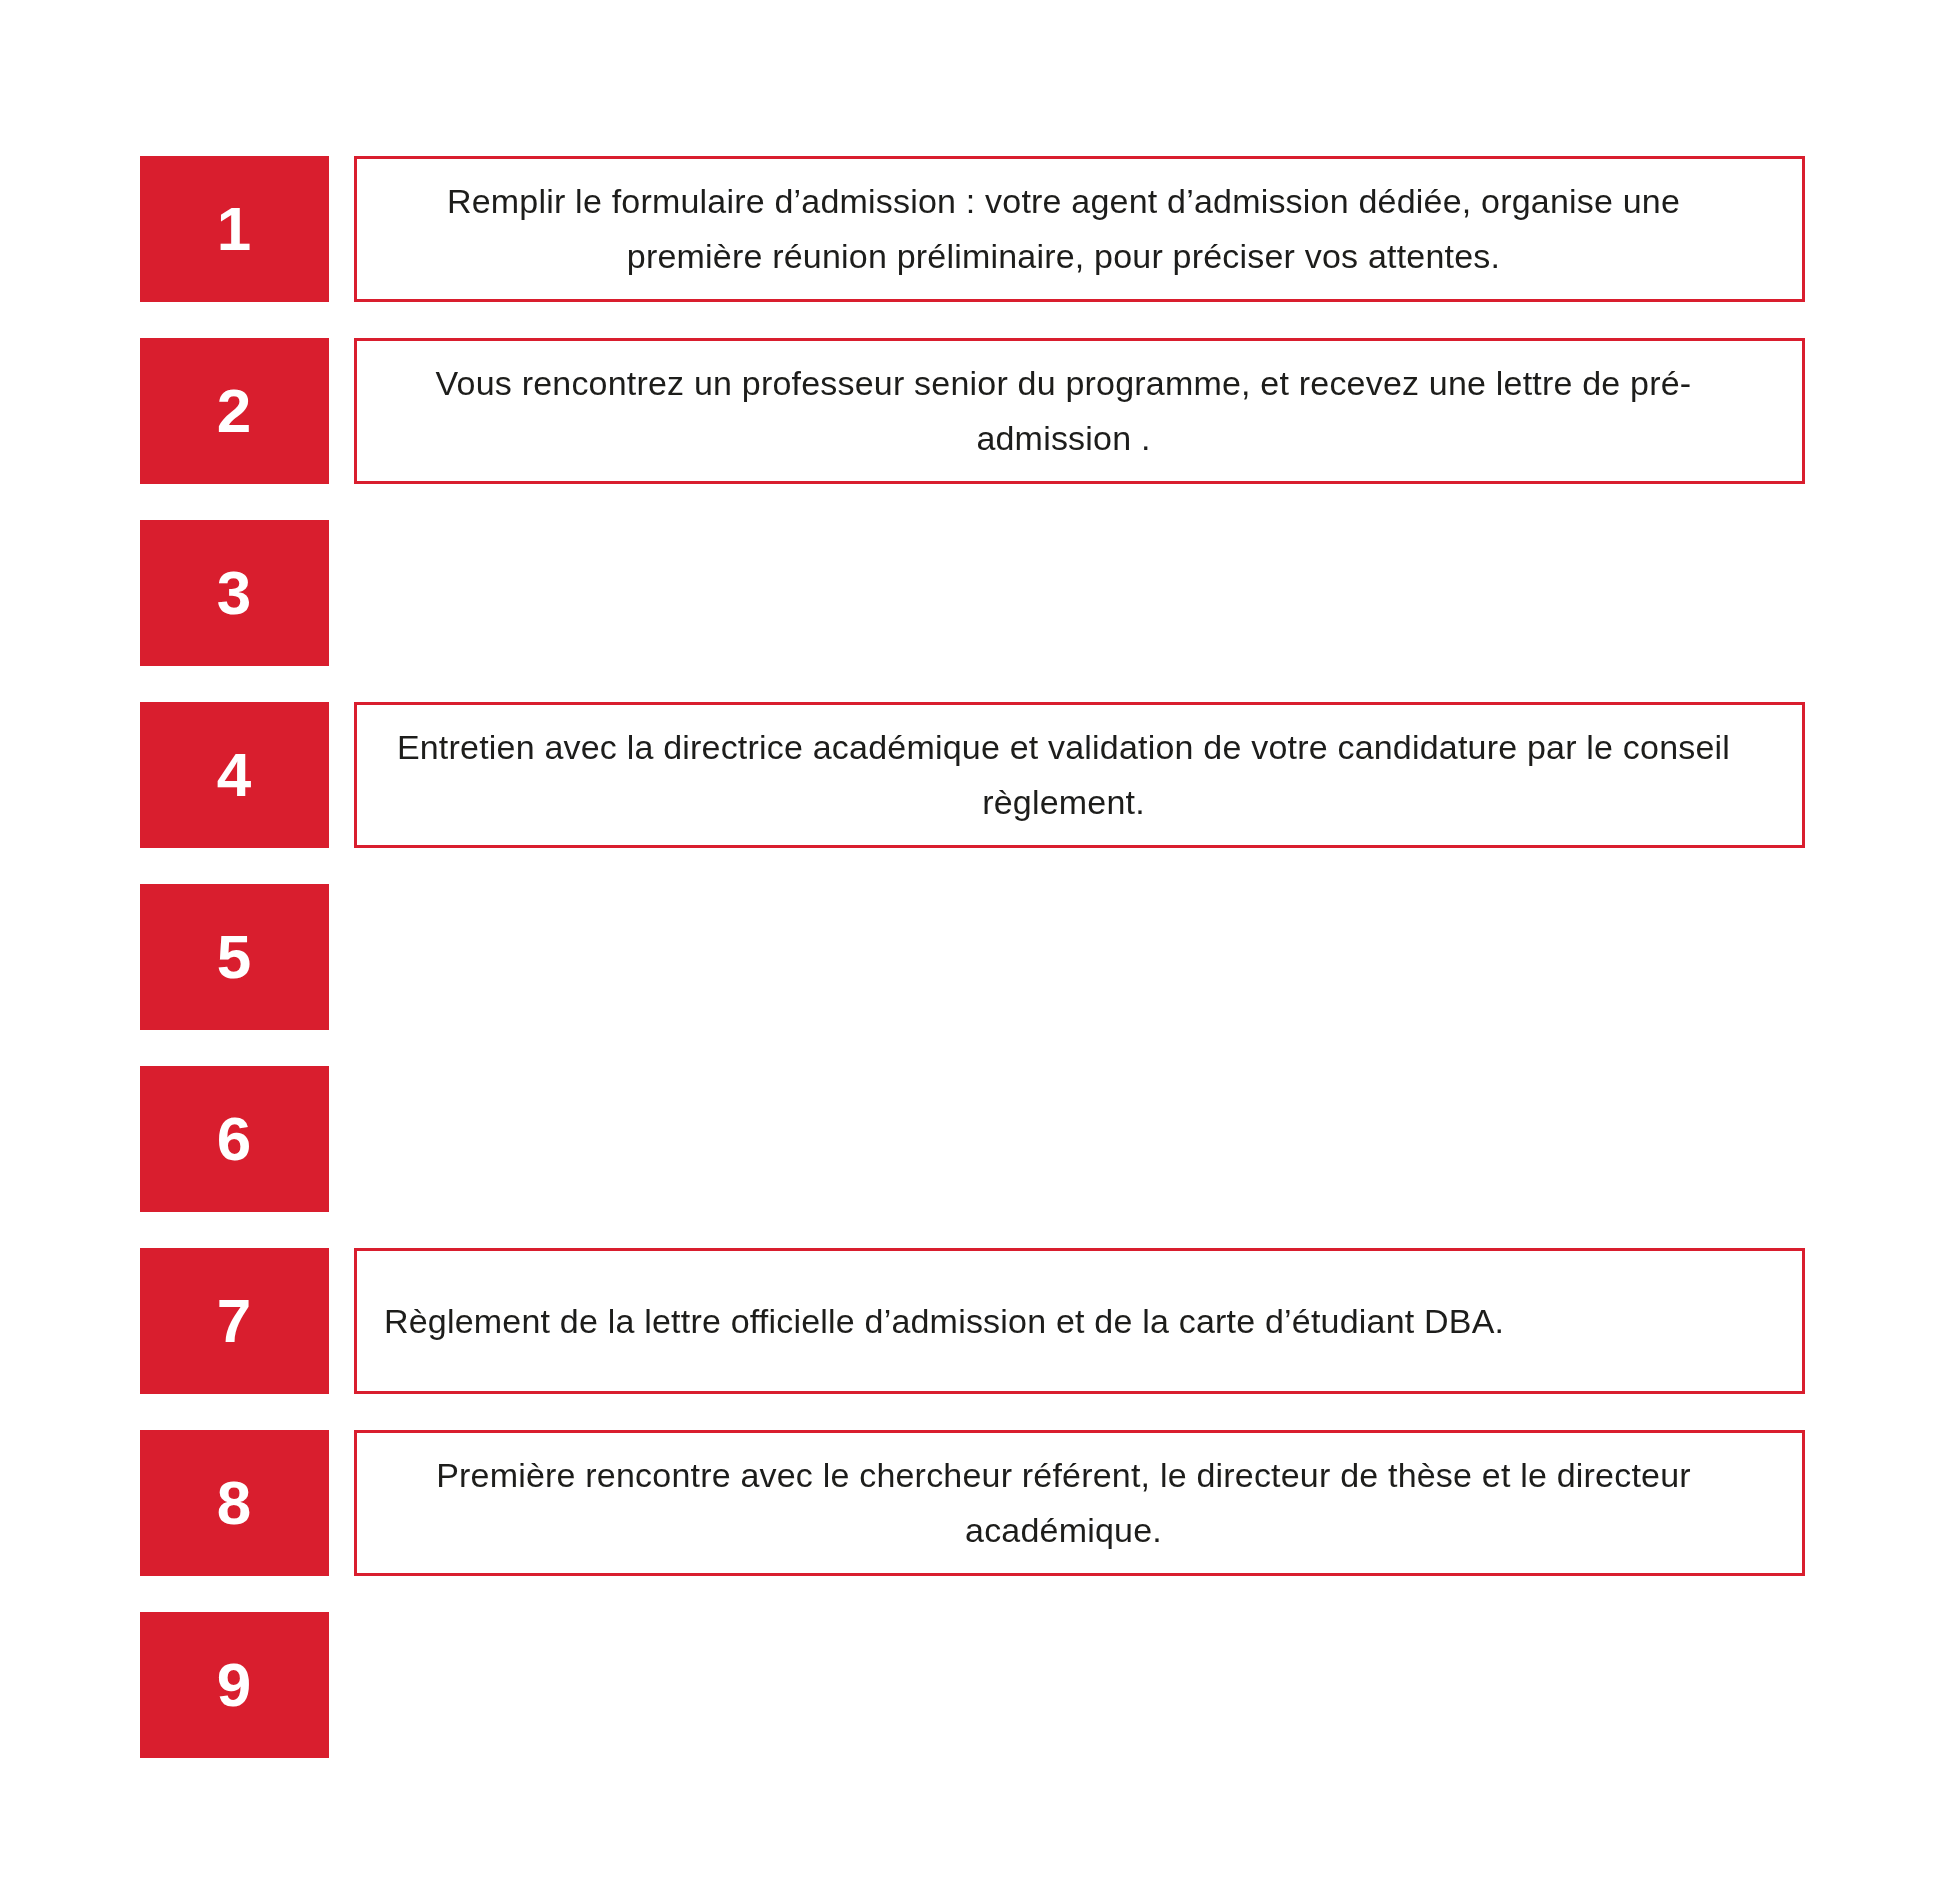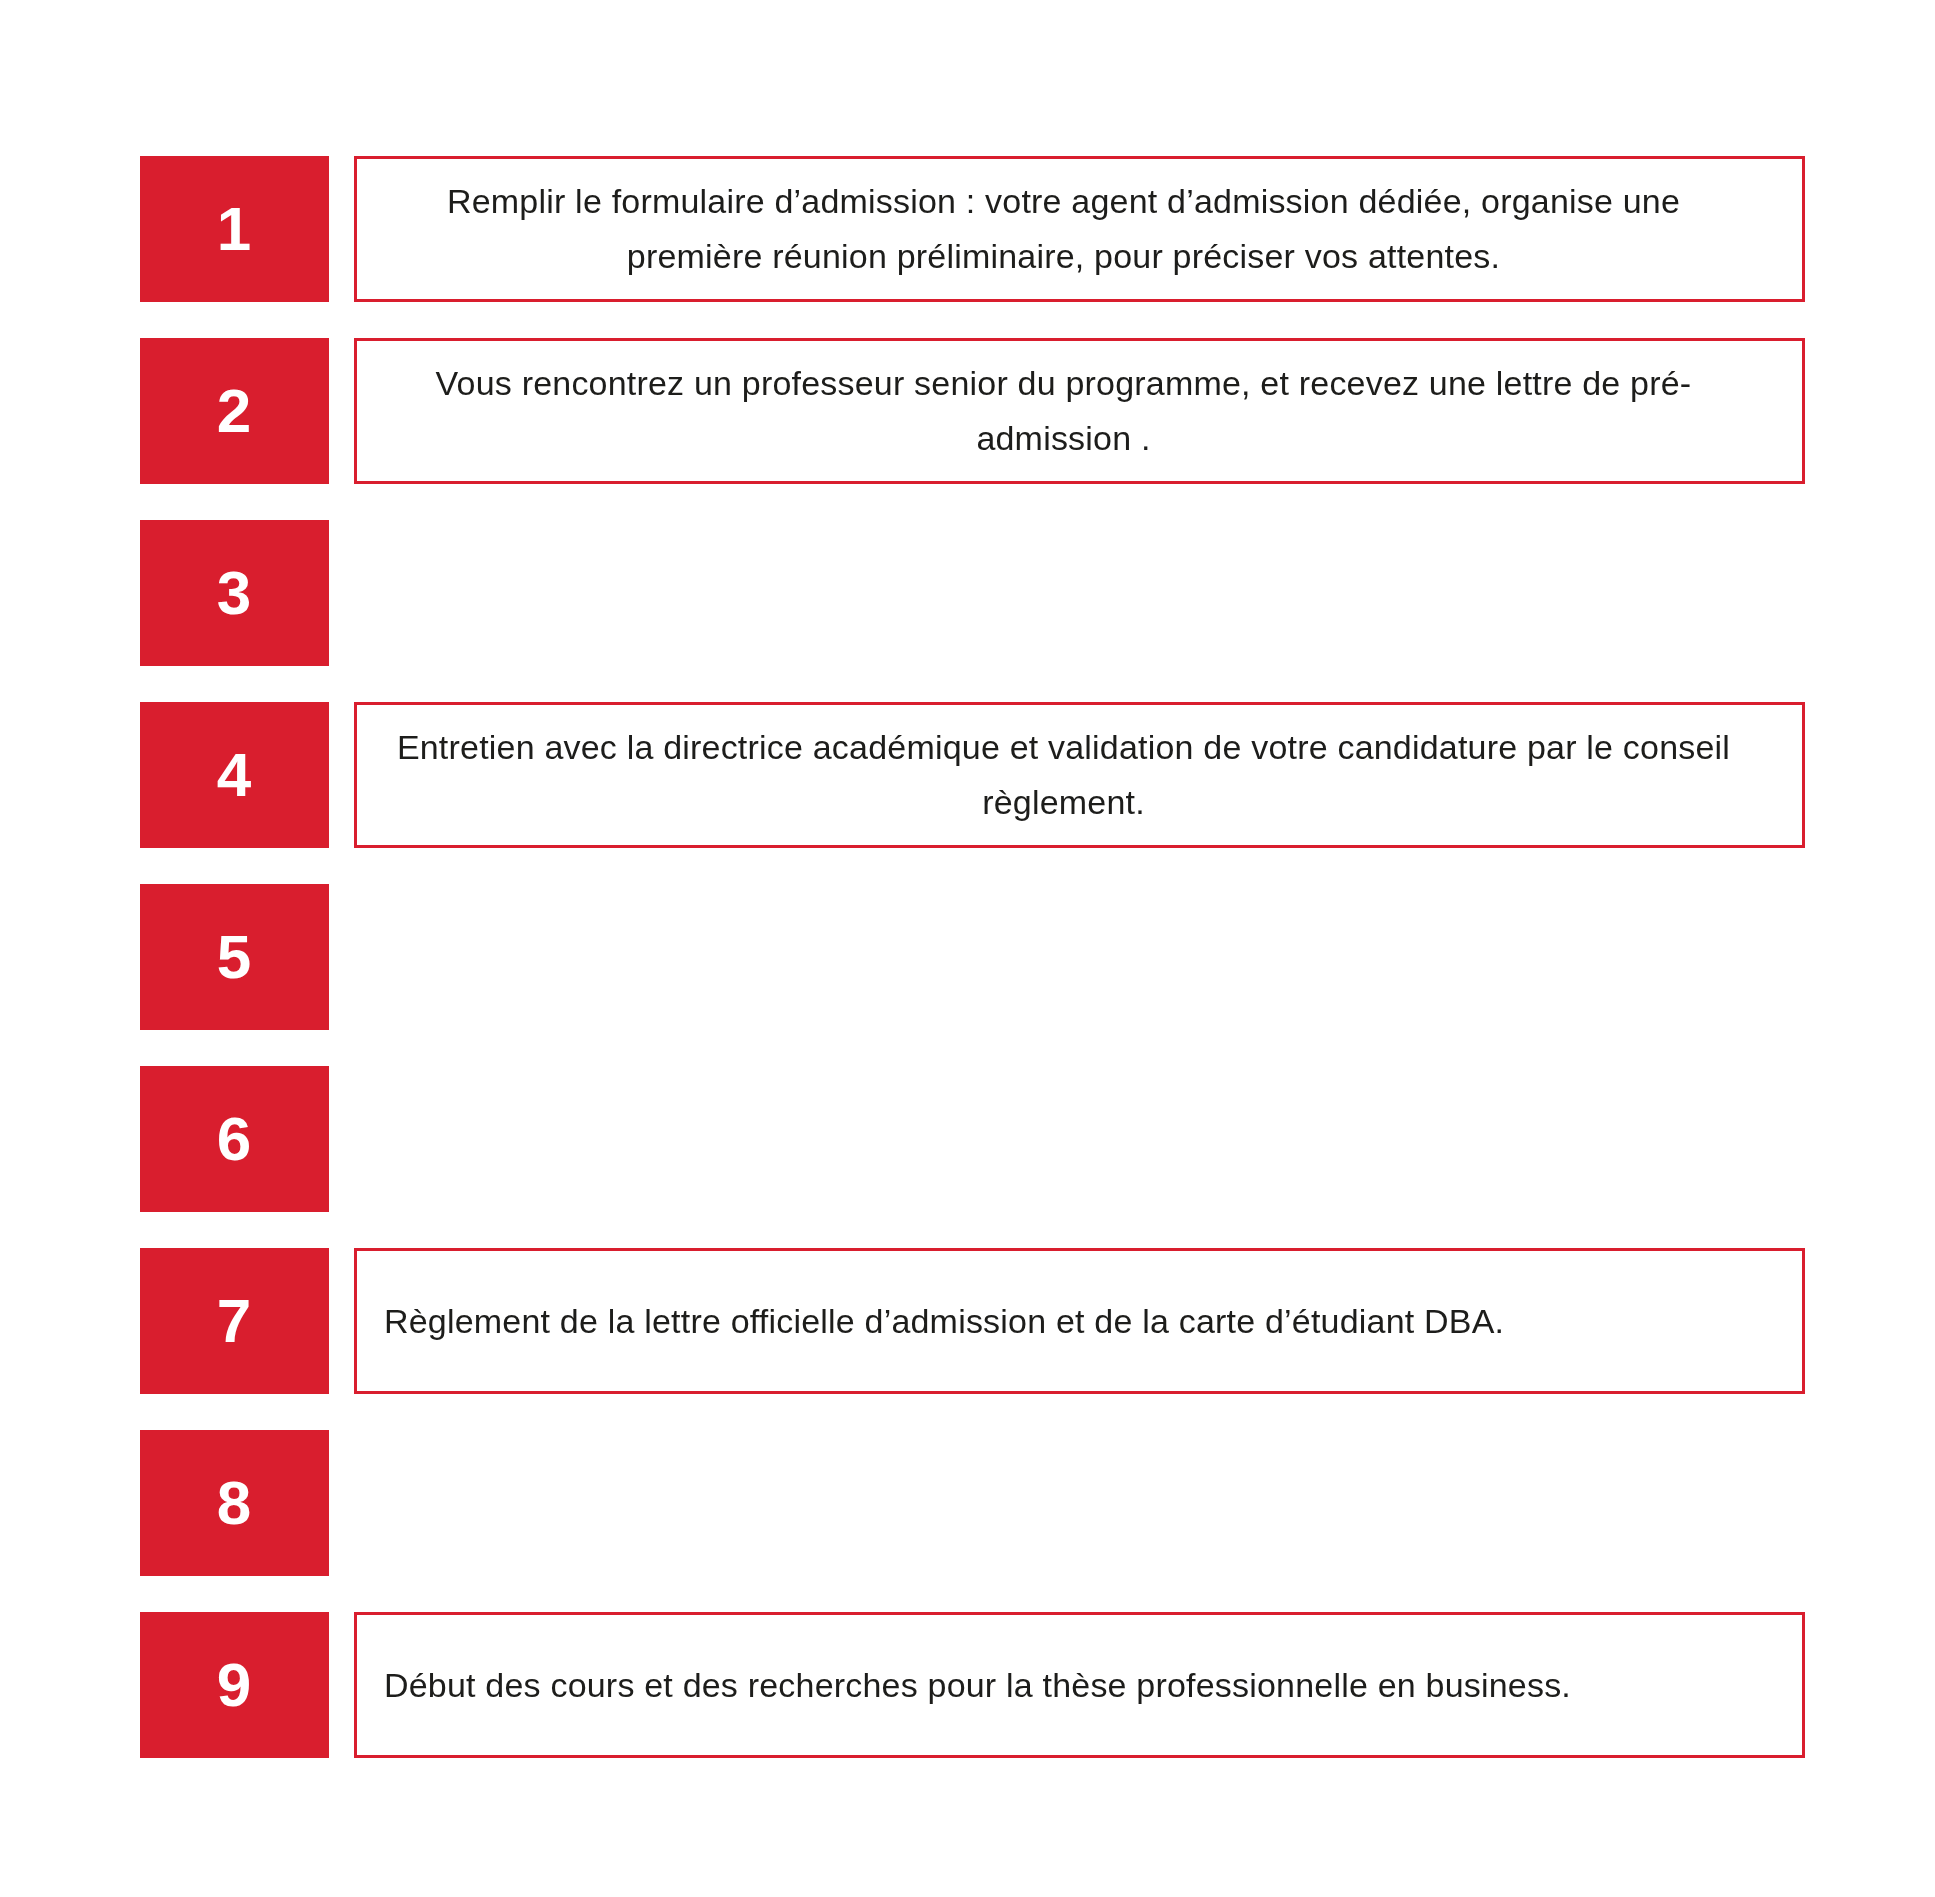--- a/index.html
+++ b/index.html
@@ -114,25 +114,25 @@
     </div>
     <div class="step-box">
       <p class="step-text">Règlement de la lettre officielle d’admission et de la carte d’étudiant DBA.</p>
     </div>
   </section>
 
   <section class="step-row">
     <div class="step-badge">
       <span class="step-number">8</span>
     </div>
+    <div class="step-box">
+      <p class="step-text">Première rencontre avec le chercheur référent, le directeur de thèse et le directeur académique.</p>
+    </div>
   </section>
 
   <section class="step-row">
     <div class="step-badge">
       <span class="step-number">9</span>
-    </div>
-    <div class="step-box">
-      <p class="step-text">Début des cours et des recherches pour la thèse professionnelle en business.</p>
     </div>
   </section>
 
 </main>
 
 
 </body></html>

